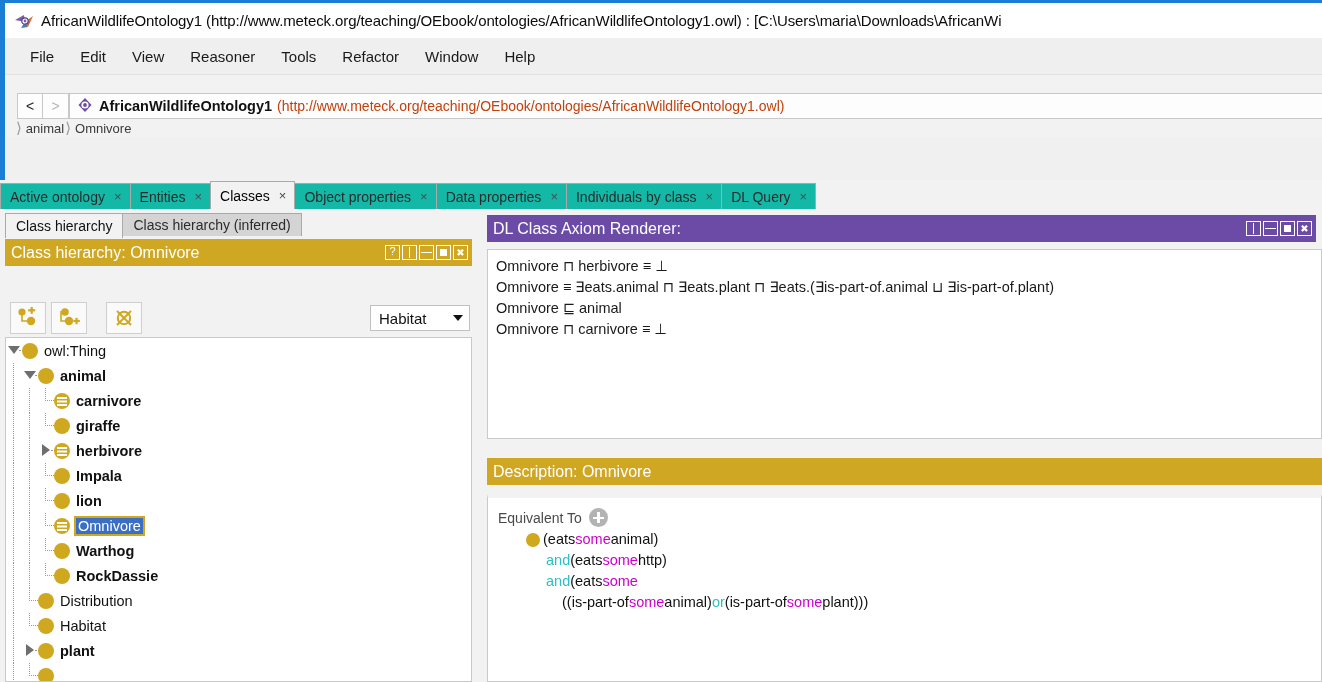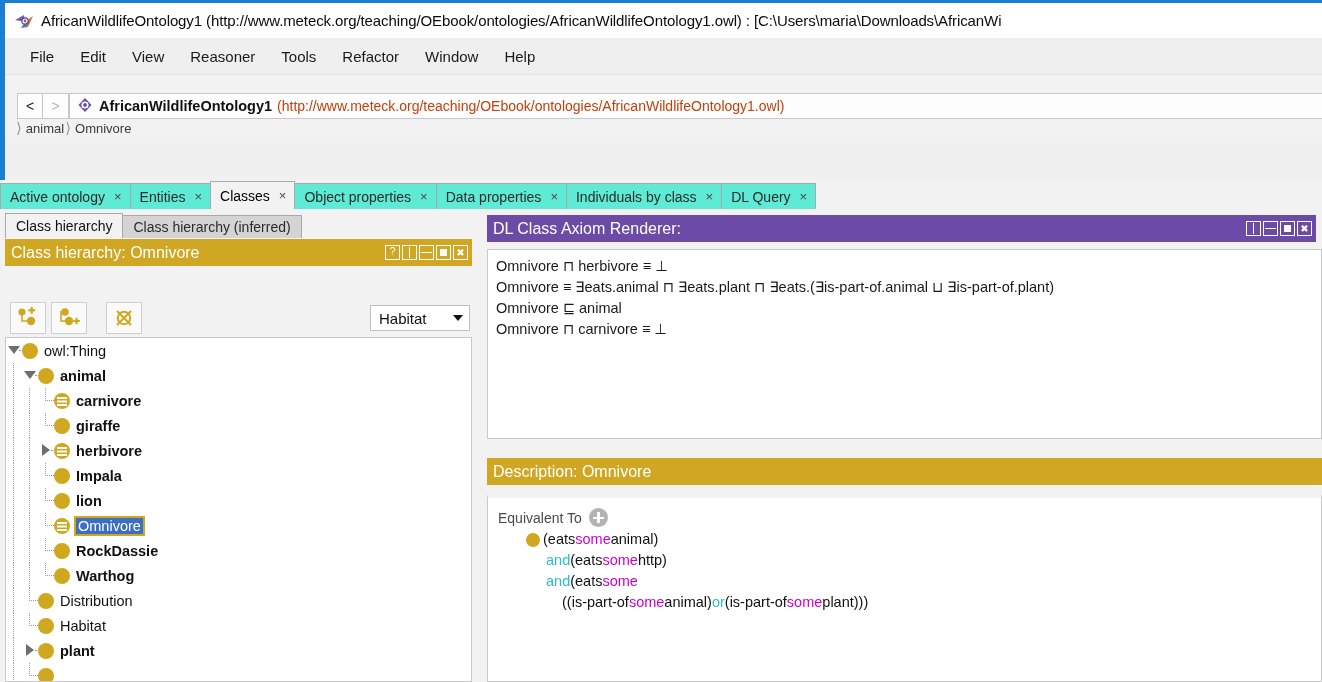--- a/index.html
+++ b/index.html
@@ -97,21 +97,21 @@
   .tabbar {
     position: absolute; left: 0px; top: 180px; right: 0; height: 29px;
     background: #f2f2f2;
     display: flex; align-items: flex-end;
     border-bottom: 1px solid #a0a0a0;
   }
   .tab {
     height: 26px;
     display: flex; align-items: center;
     padding: 0 8px 0 9px;
-    background: #5eead4;
+    background: #14b8a6;
     border: 1px solid #a9a9a9;
     border-bottom: none;
     box-sizing: border-box;
     font-size: 14px; color: #2b2b2b;
     margin-right: -1px;
   }
   .tab.active {
     background: #f2f2f2;
     height: 28px;
     color: #000;
@@ -127,21 +127,21 @@
   }
   .left-pane {
     position: absolute; left: 0; top: 0; width: 478px; bottom: 0;
   }
   .right-pane {
     position: absolute; left: 482px; top: 0; right: 0; bottom: 0;
   }
   
   .subtabs {
     position: absolute; left: 5px; top: 4px; height: 25px;
-    display: flex; align-items: flex-end;
+    display: flex; align-items: flex-start;
   }
   .subtab {
     height: 23px; display: flex; align-items: center;
     padding: 0 10px;
     font-size: 14px;
     border: 1px solid #a9a9a9; border-bottom: none;
     background: #d4d4d4; color: #2b2b2b;
     box-sizing: border-box;
     margin-right: -1px;
   }
@@ -548,29 +548,29 @@
           <span class="tw elbow"></span>
           <span class="node-icon defined"></span>
           <span class="node-label selected">Omnivore</span>
         </div>
 
         <div class="tree-row">
           <span class="tw vline"></span>
           <span class="tw vline"></span>
           <span class="tw elbow"></span>
           <span class="node-icon"></span>
+          <span class="node-label bold">Warthog</span>
+        </div>
+
+        <div class="tree-row">
+          <span class="tw vline"></span>
+          <span class="tw vline"></span>
+          <span class="tw elbow"></span>
+          <span class="node-icon"></span>
           <span class="node-label bold">RockDassie</span>
-        </div>
-
-        <div class="tree-row">
-          <span class="tw vline"></span>
-          <span class="tw vline"></span>
-          <span class="tw elbow"></span>
-          <span class="node-icon"></span>
-          <span class="node-label bold">Warthog</span>
         </div>
 
         <div class="tree-row">
           <span class="tw vline"></span>
           <span class="tw elbow"></span>
           <span class="node-icon"></span>
           <span class="node-label">Distribution</span>
         </div>
 
         <div class="tree-row">

